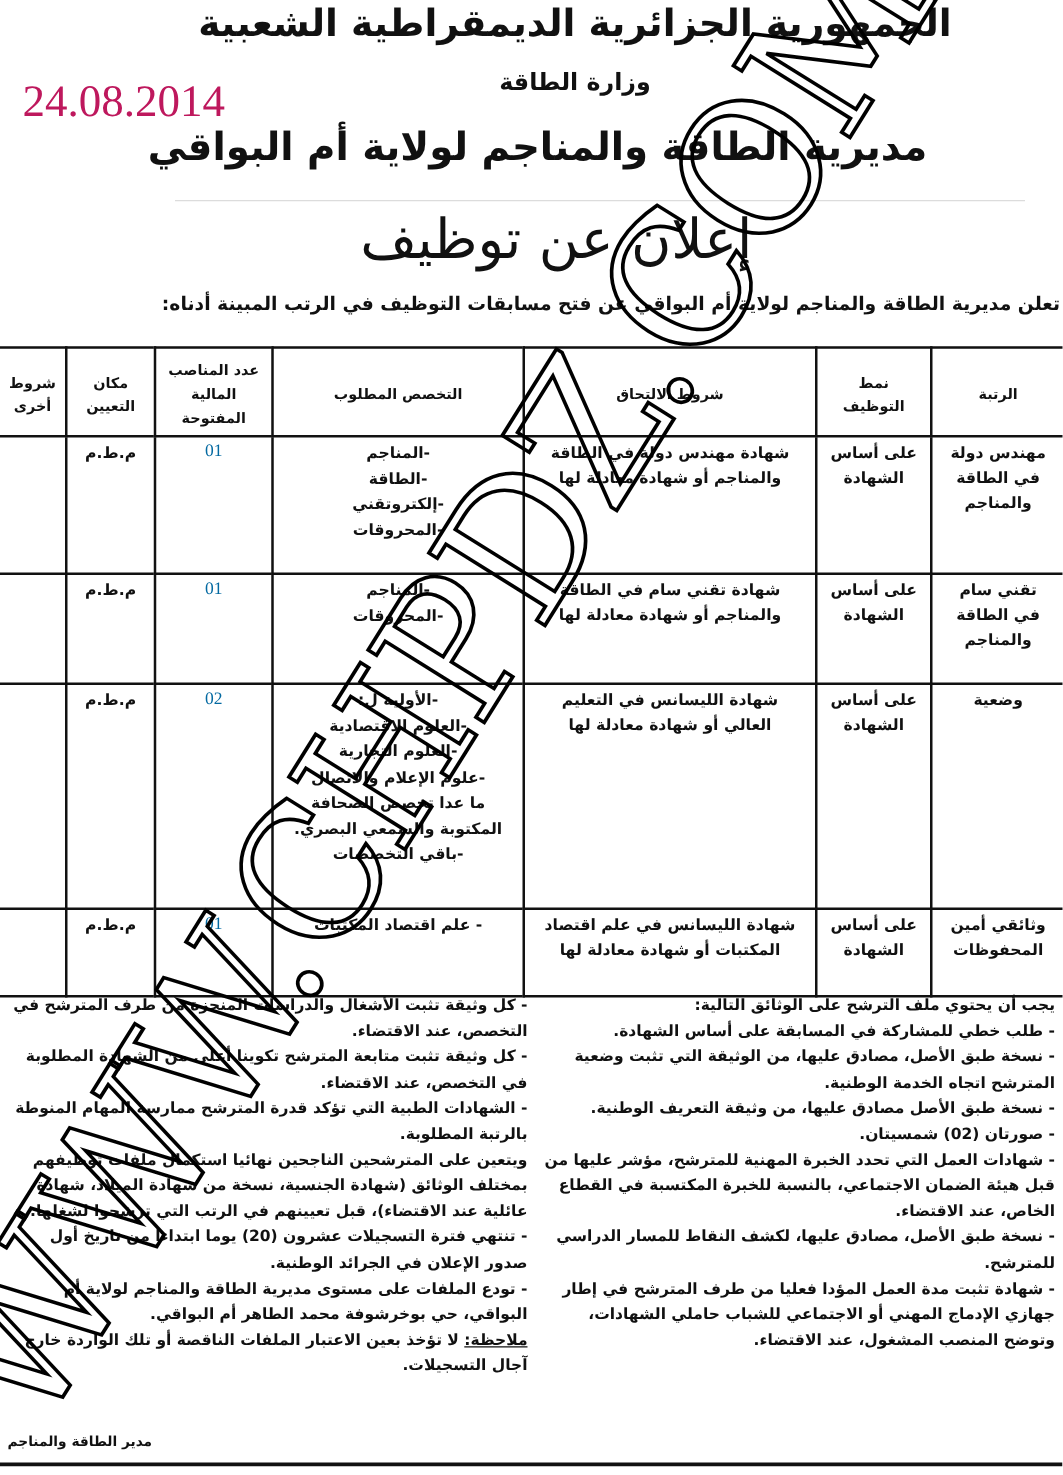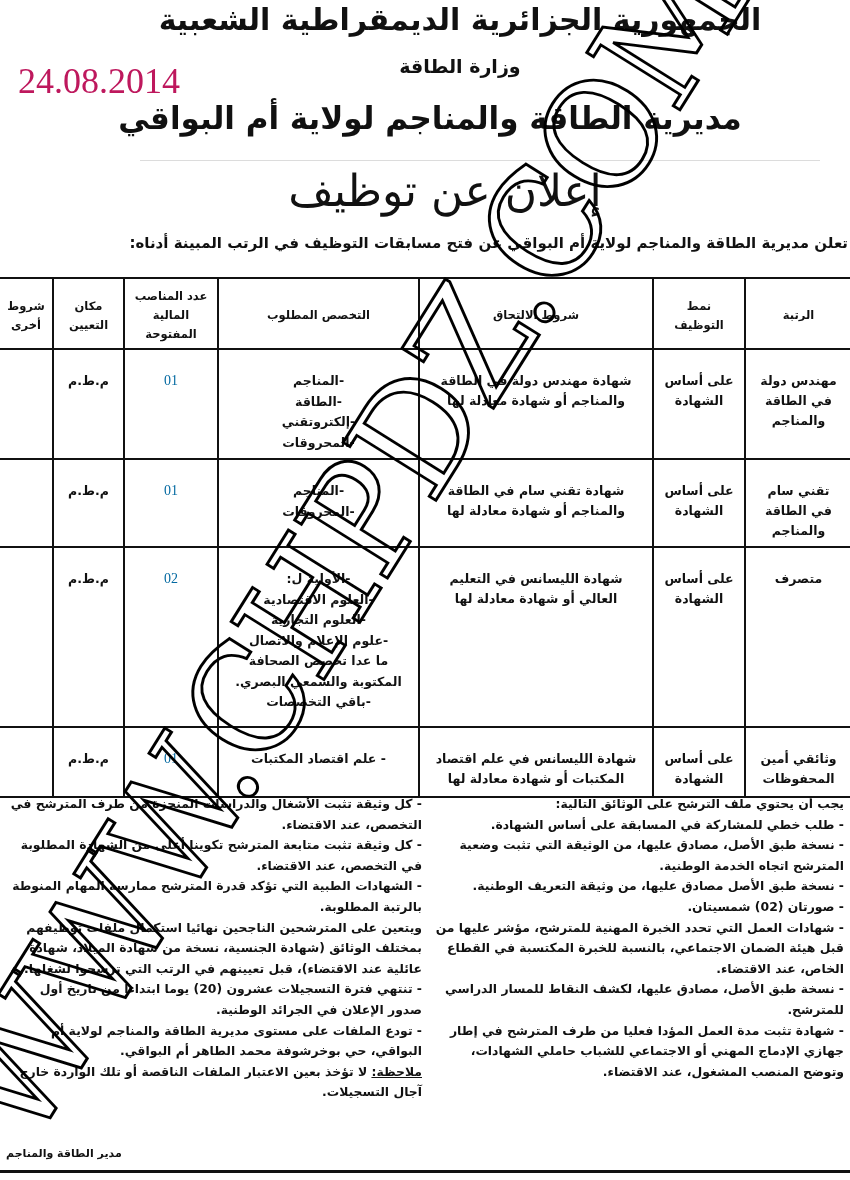--- a/index.html
+++ b/index.html
@@ -9,21 +9,21 @@
   #republic { top:2px; font-size:30px; left:120px; width:680px; letter-spacing:-0.5px; }
   #ministry { top:55px; font-size:19px; left:300px; width:320px; }
   #directorate { top:100px; font-size:31px; left:100px; width:660px; letter-spacing:-0.5px; }
   #date { position:absolute; left:18px; top:60px; font-family:"Liberation Serif", serif; font-size:36px; font-weight:normal; color:#be185d; }
   #faint-rule { position:absolute; left:140px; top:160px; width:680px; height:1px; background:#dcdcdc; }
   #title { position:absolute; top:165px; left:230px; width:430px; text-align:center; direction:rtl; font-family:"DejaVu Serif", serif; font-size:44px; font-weight:normal; }
   #intro { position:absolute; top:234px; right:2px; width:846px; text-align:right; direction:rtl; font-size:15px; font-weight:bold; white-space:nowrap; letter-spacing:-0.3px; }
 
   
   #jobs-table { position:absolute; left:0; top:277px; width:851px; border-collapse:collapse; direction:rtl; table-layout:fixed; }
-  #jobs-table th, #jobs-table td { border:2px solid #111; vertical-align:top; text-align:center; font-size:12.5px; font-weight:bold; line-height:20px; padding:21px 4px 4px; }
+  #jobs-table th, #jobs-table td { border:2px solid #111; vertical-align:top; text-align:center; font-size:12.5px; font-weight:bold; line-height:20px; padding:2px 4px 4px; }
   #jobs-table th { font-size:11.5px; line-height:19px; padding:8px 3px 4px; vertical-align:middle; }
   #jobs-table td.num { font-family:"Liberation Serif", serif; font-weight:normal; color:#0369a1; font-size:14px; }
   #jobs-table td.spec { line-height:20.5px; }
   #jobs-table tr.hrow { height:63px; }
   #jobs-table tr.r1 { height:110px; }
   #jobs-table tr.r2 { height:88px; }
   #jobs-table tr.r3 { height:180px; }
   #jobs-table tr.r4 { height:70px; }
   #jobs-table td:first-child, #jobs-table th:first-child { border-right:none; }
   #jobs-table td:last-child, #jobs-table th:last-child { border-left:none; }
@@ -127,21 +127,21 @@
           <span class="cell-line">-المناجم</span>
           <span class="cell-line">-المحروقات</span>
         </td>
     <td class="num">01</td>
     <td>م.ط.م</td>
     <td></td>
   </tr>
 
   <tr class="r3">
     <td>
-          <span class="cell-line">متصرف</span>
+          <span class="cell-line">وضعية</span>
         </td>
     <td>
           <span class="cell-line">على أساس</span>
           <span class="cell-line">الشهادة</span>
         </td>
     <td>
           <span class="cell-line">شهادة الليسانس في التعليم</span>
           <span class="cell-line">العالي أو شهادة معادلة لها</span>
         </td>
     <td class="spec">

